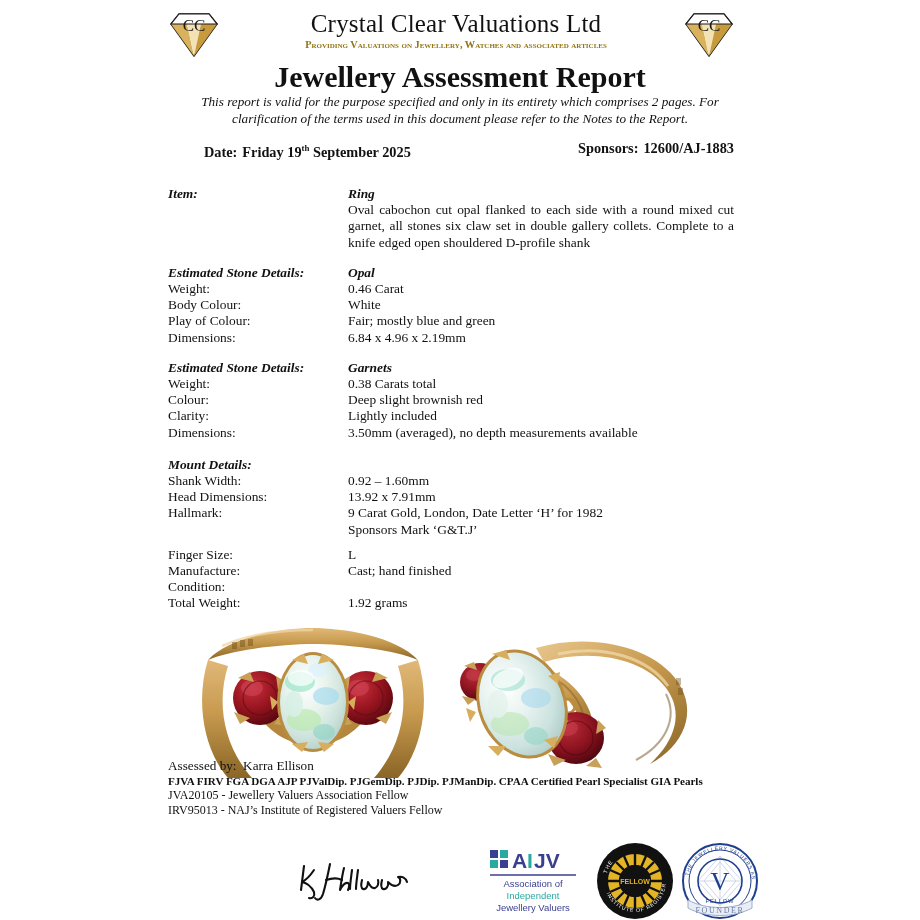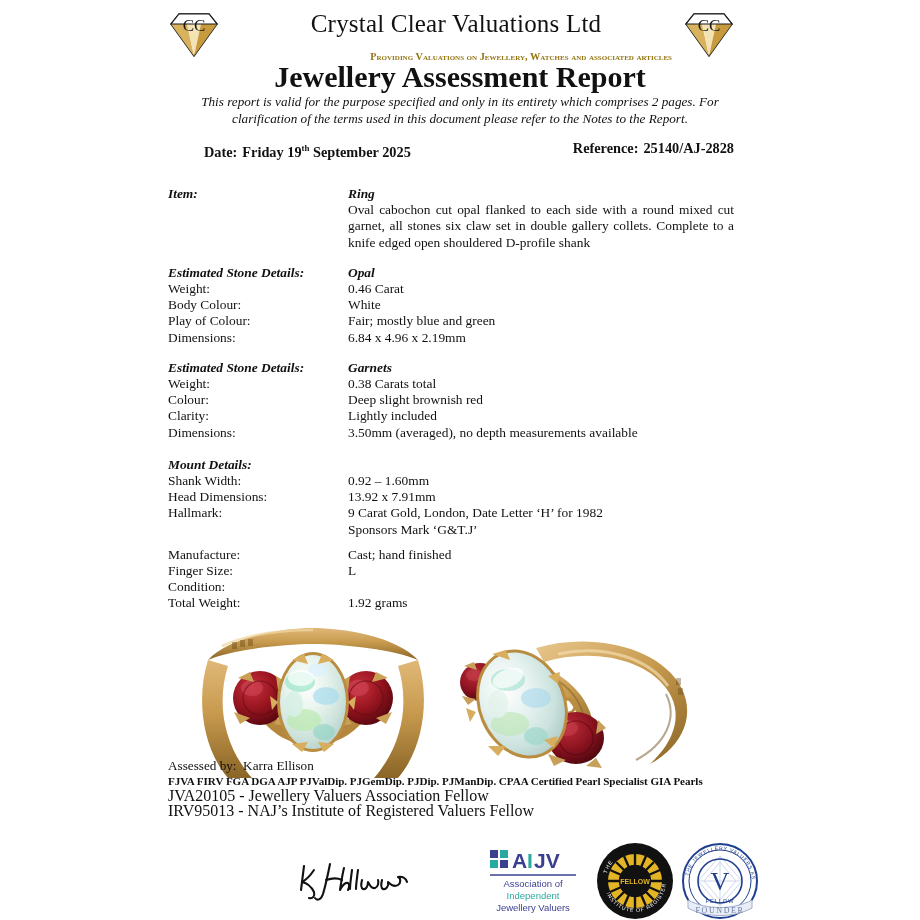--- a/index.html
+++ b/index.html
@@ -41,29 +41,28 @@
   }
   .brand-name {
     font-family: "Liberation Serif", serif;
     font-size: 25px;
     line-height: 28px;
     color: #111;
     letter-spacing: .2px;
     white-space: nowrap;
   }
   .brand-tagline {
-    margin-top: 13px;
+    margin-top: 1px;
     font-family: "Liberation Serif", serif;
     font-size: 10.3px;
     line-height: 12px;
     font-weight: bold;
     font-variant: small-caps;
     color: #937512;
     white-space: nowrap;
-    text-align: right;
   }
 
   
   .doc-title {
     position: absolute;
     top: 62px; left: 0; right: 0;
     text-align: center;
     font-size: 30px;
     font-weight: bold;
     line-height: 30px;
@@ -150,21 +149,21 @@
     font-size: 13.2px;
     line-height: 15.6px;
   }
   .footer .creds {
     font-size: 11.1px;
     font-weight: bold;
     line-height: 14px;
     letter-spacing: -0.05px;
     white-space: nowrap;
   }
-  .footer .reg-line { font-size: 16px; line-height: 15.8px; }
+  .footer .reg-line { font-size: 12px; line-height: 15.8px; }
 
   .signature {
     position: absolute;
     left: 292px;
     top: 856px;
     width: 124px;
     height: 46px;
   }
   .signature svg { display: block; width: 100%; height: 100%; }
 
@@ -216,21 +215,21 @@
 </div>
 
 <div class="doc-title">Jewellery Assessment Report</div>
 <div class="validity">This report is valid for the purpose specified and only in its entirety which comprises 2 pages.  For clarification of the terms used in this document please refer to the Notes to the Report.</div>
 
 <div class="meta-row">
   <div class="meta-left">
     <span class="meta-label">Date:</span><span>Friday</span>&nbsp;<span>19</span><sup>th</sup>&nbsp;<span>September 2025</span>
   </div>
   <div class="meta-right">
-    <span class="meta-label">Reference:</span><span>25140/AJ-2828</span>
+    <span class="meta-label">Sponsors:</span><span>12600/AJ-1883</span>
   </div>
 </div>
 
 <div class="sheet">
 
   <div class="row">
     <div class="lbl bold">Item:</div>
     <div class="val bold">Ring</div>
   </div>
   <div class="val-indent justify">Oval cabochon cut opal flanked to each side with a round mixed cut garnet, all stones six claw set in double gallery collets. Complete to a knife edged open shouldered D-profile shank</div>
@@ -297,26 +296,26 @@
   </div>
   <div class="row">
     <div class="lbl">Hallmark:</div>
     <div class="val">9 Carat Gold, London, Date Letter ‘H’ for 1982</div>
   </div>
   <div class="val-indent">Sponsors Mark ‘G&amp;T.J’</div>
 
   <div class="gap-sm"></div>
 
   <div class="row">
+    <div class="lbl">Finger Size:</div>
+    <div class="val">L</div>
+  </div>
+  <div class="row">
     <div class="lbl">Manufacture:</div>
     <div class="val">Cast; hand finished</div>
-  </div>
-  <div class="row">
-    <div class="lbl">Finger Size:</div>
-    <div class="val">L</div>
   </div>
   <div class="row">
     <div class="lbl">Condition:</div>
   </div>
   <div class="row">
     <div class="lbl">Total Weight:</div>
     <div class="val">1.92 grams</div>
   </div>
 </div>
 

